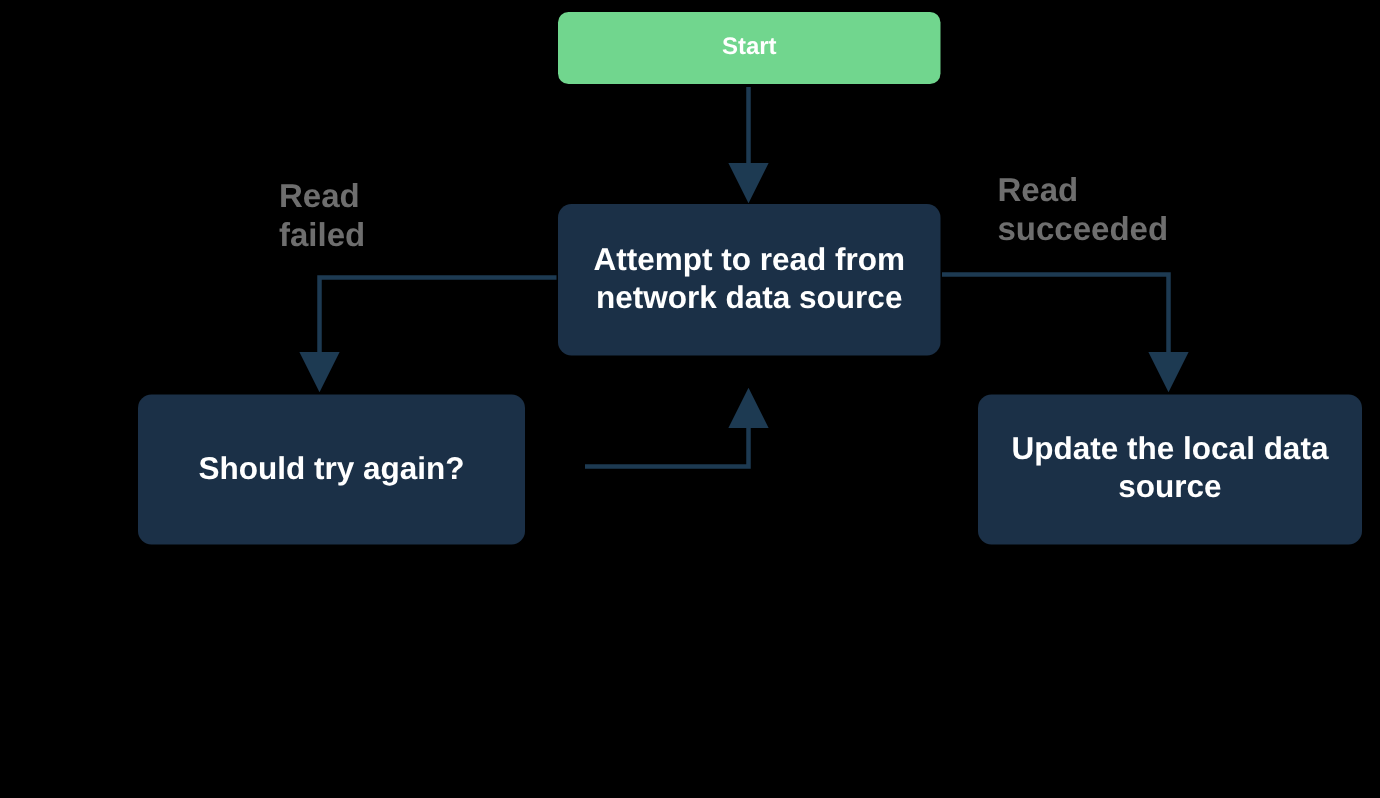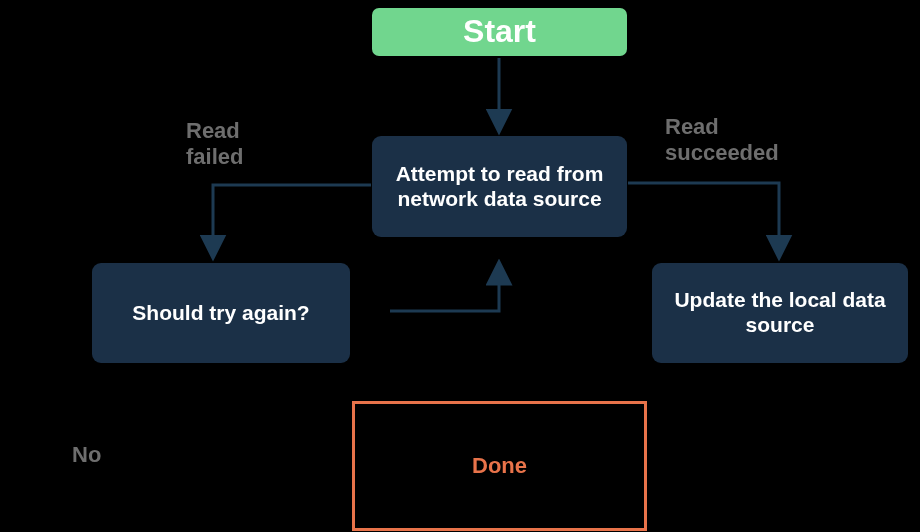--- a/index.html
+++ b/index.html
@@ -32,21 +32,21 @@
     line-height: 1.18;
   }
   .node-start {
     left: 372px;
     top: 8px;
     width: 255px;
     height: 48px;
     background: #71d68e;
     border-radius: 7px;
     color: #ffffff;
-    font-size: 32px;
+    font-size: 16px;
     font-weight: bold;
   }
   .node-attempt {
     left: 372px;
     top: 136px;
     width: 255px;
     height: 101px;
     background: #1b3047;
     border-radius: 9px;
     color: #ffffff;
@@ -159,24 +159,22 @@
   <div class="node node-start">Start</div>
 
   <div class="node node-attempt">Attempt to read from
 network data source</div>
 
   <div class="node node-retry">Should try again?</div>
 
   <div class="node node-update">Update the local data
 source</div>
 
-  <div class="node node-done">Done</div>
 
   <div class="edge-label lbl-read-failed">Read
 failed</div>
 
   <div class="edge-label lbl-read-succeeded">Read
 succeeded</div>
 
 
-  <div class="edge-label lbl-no">No</div>
 
 </div>
 
 </body></html>

